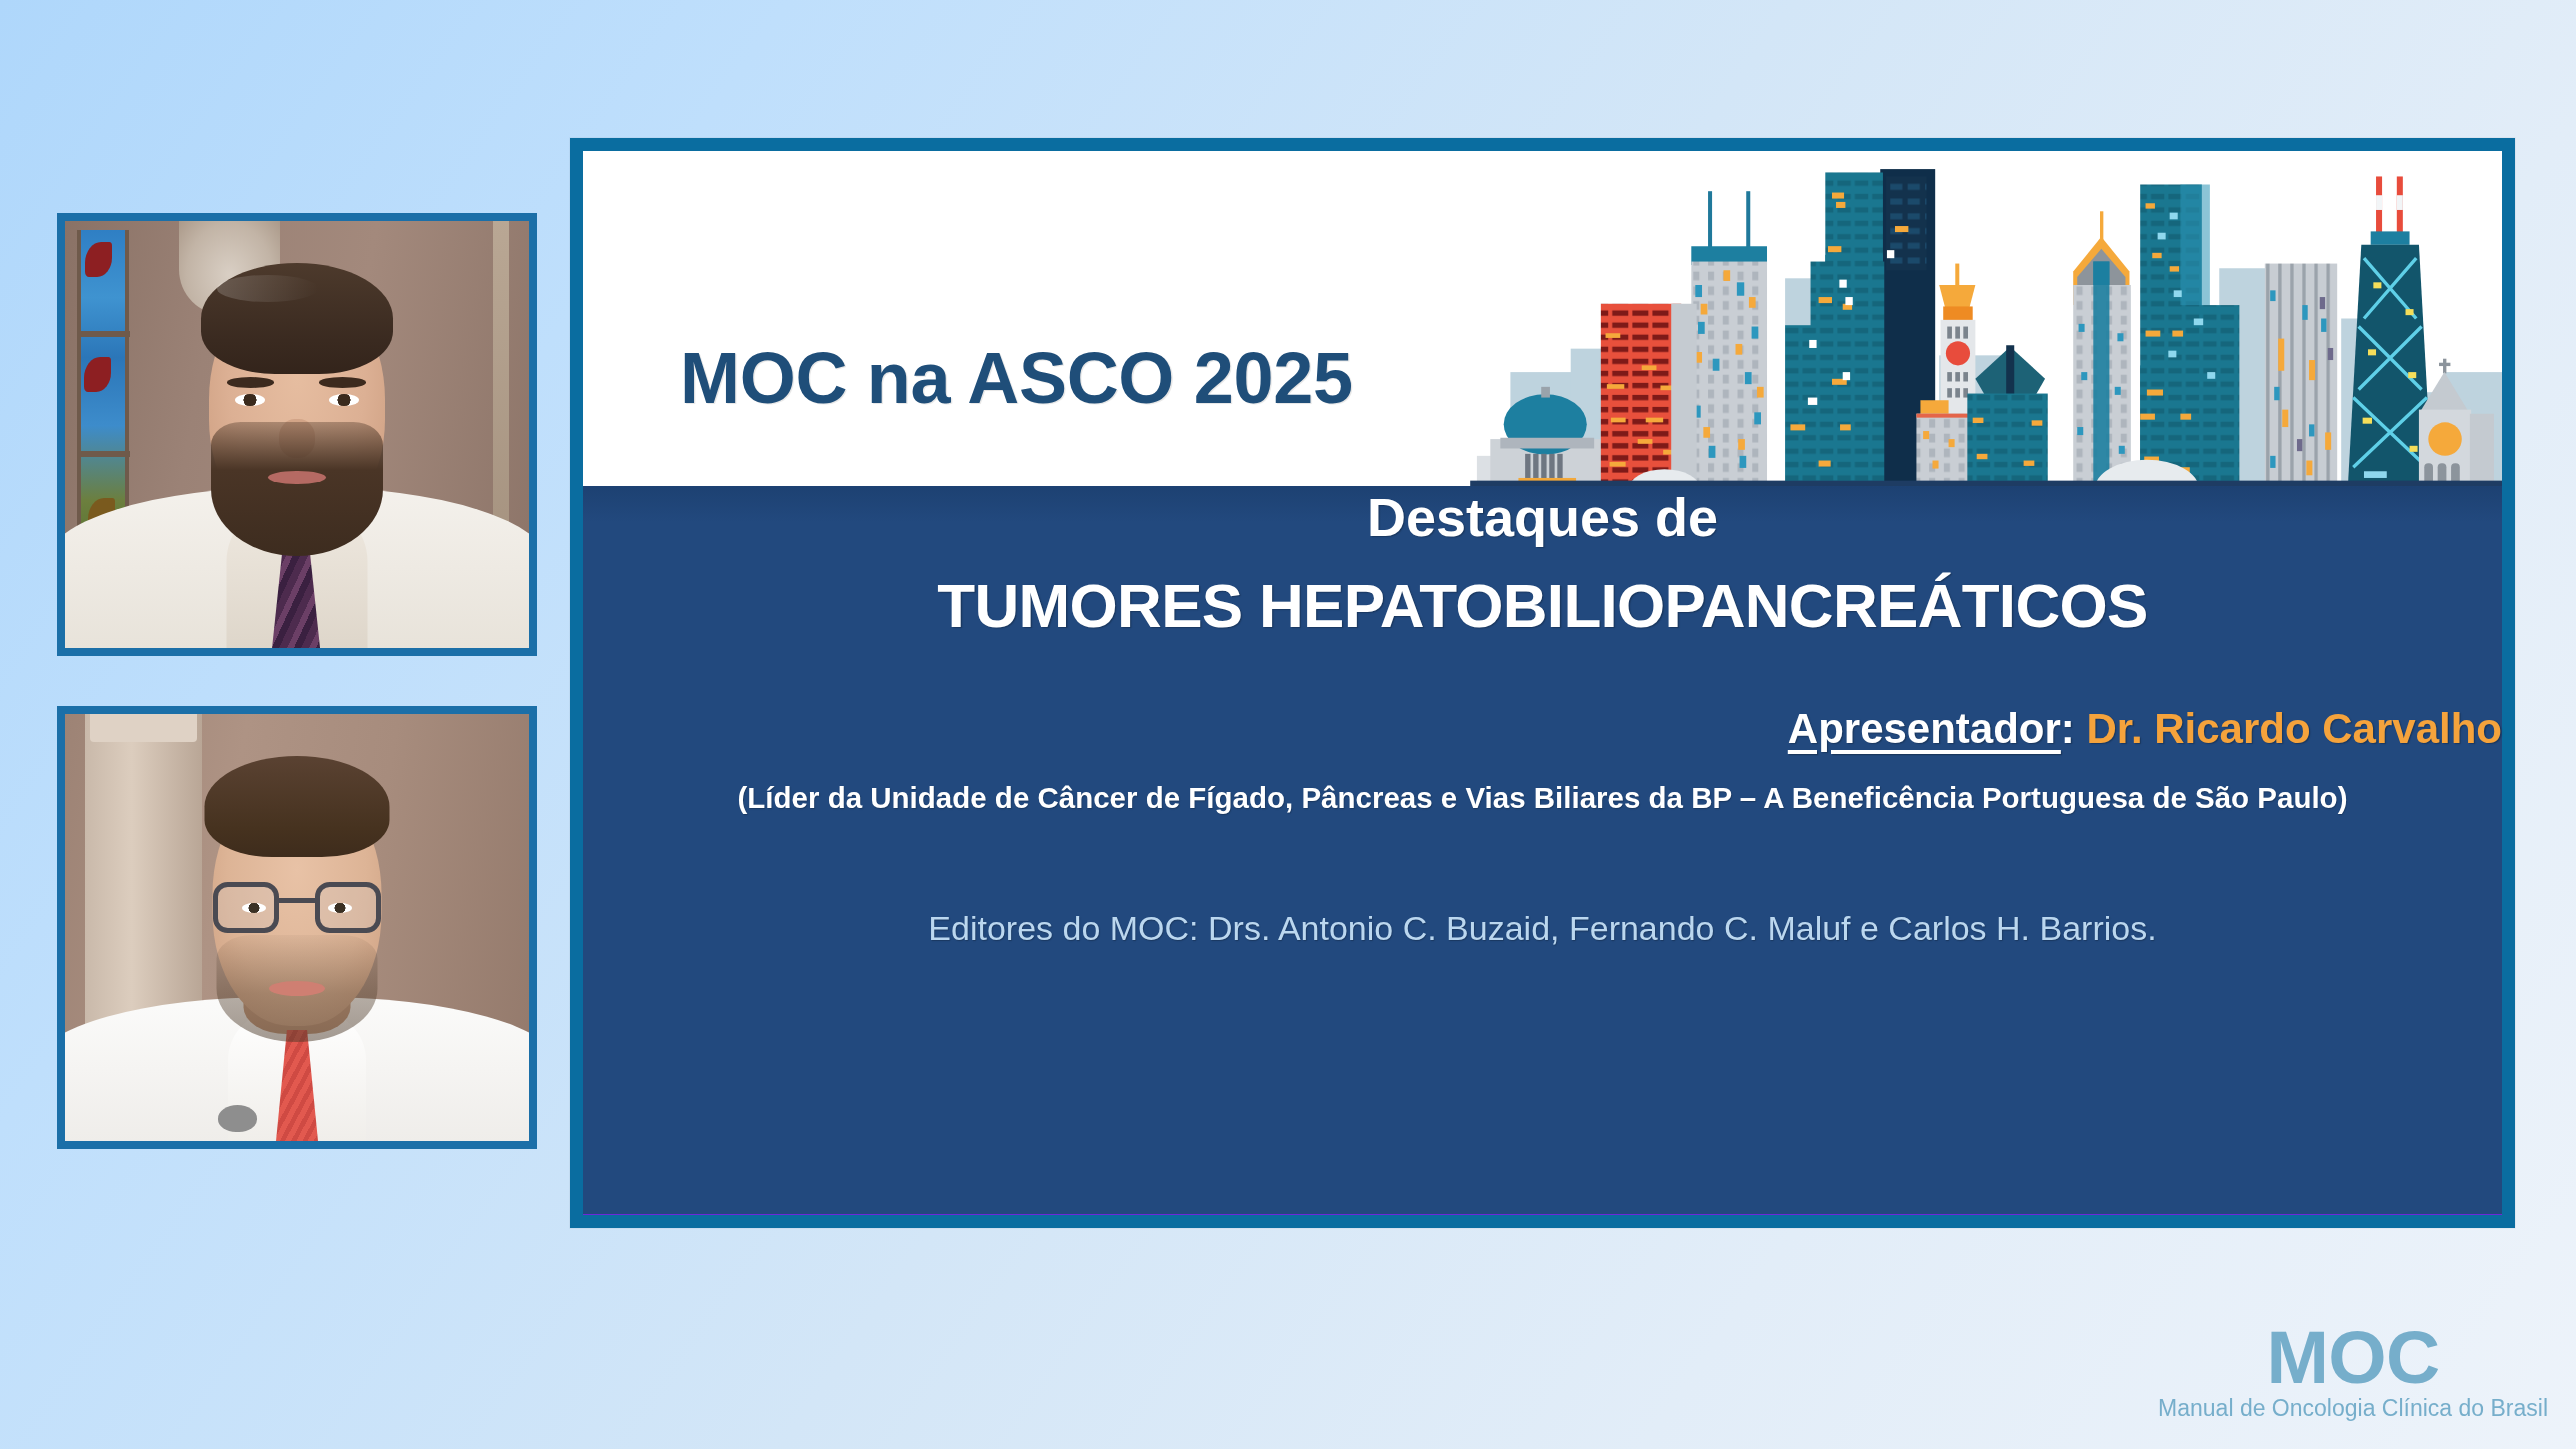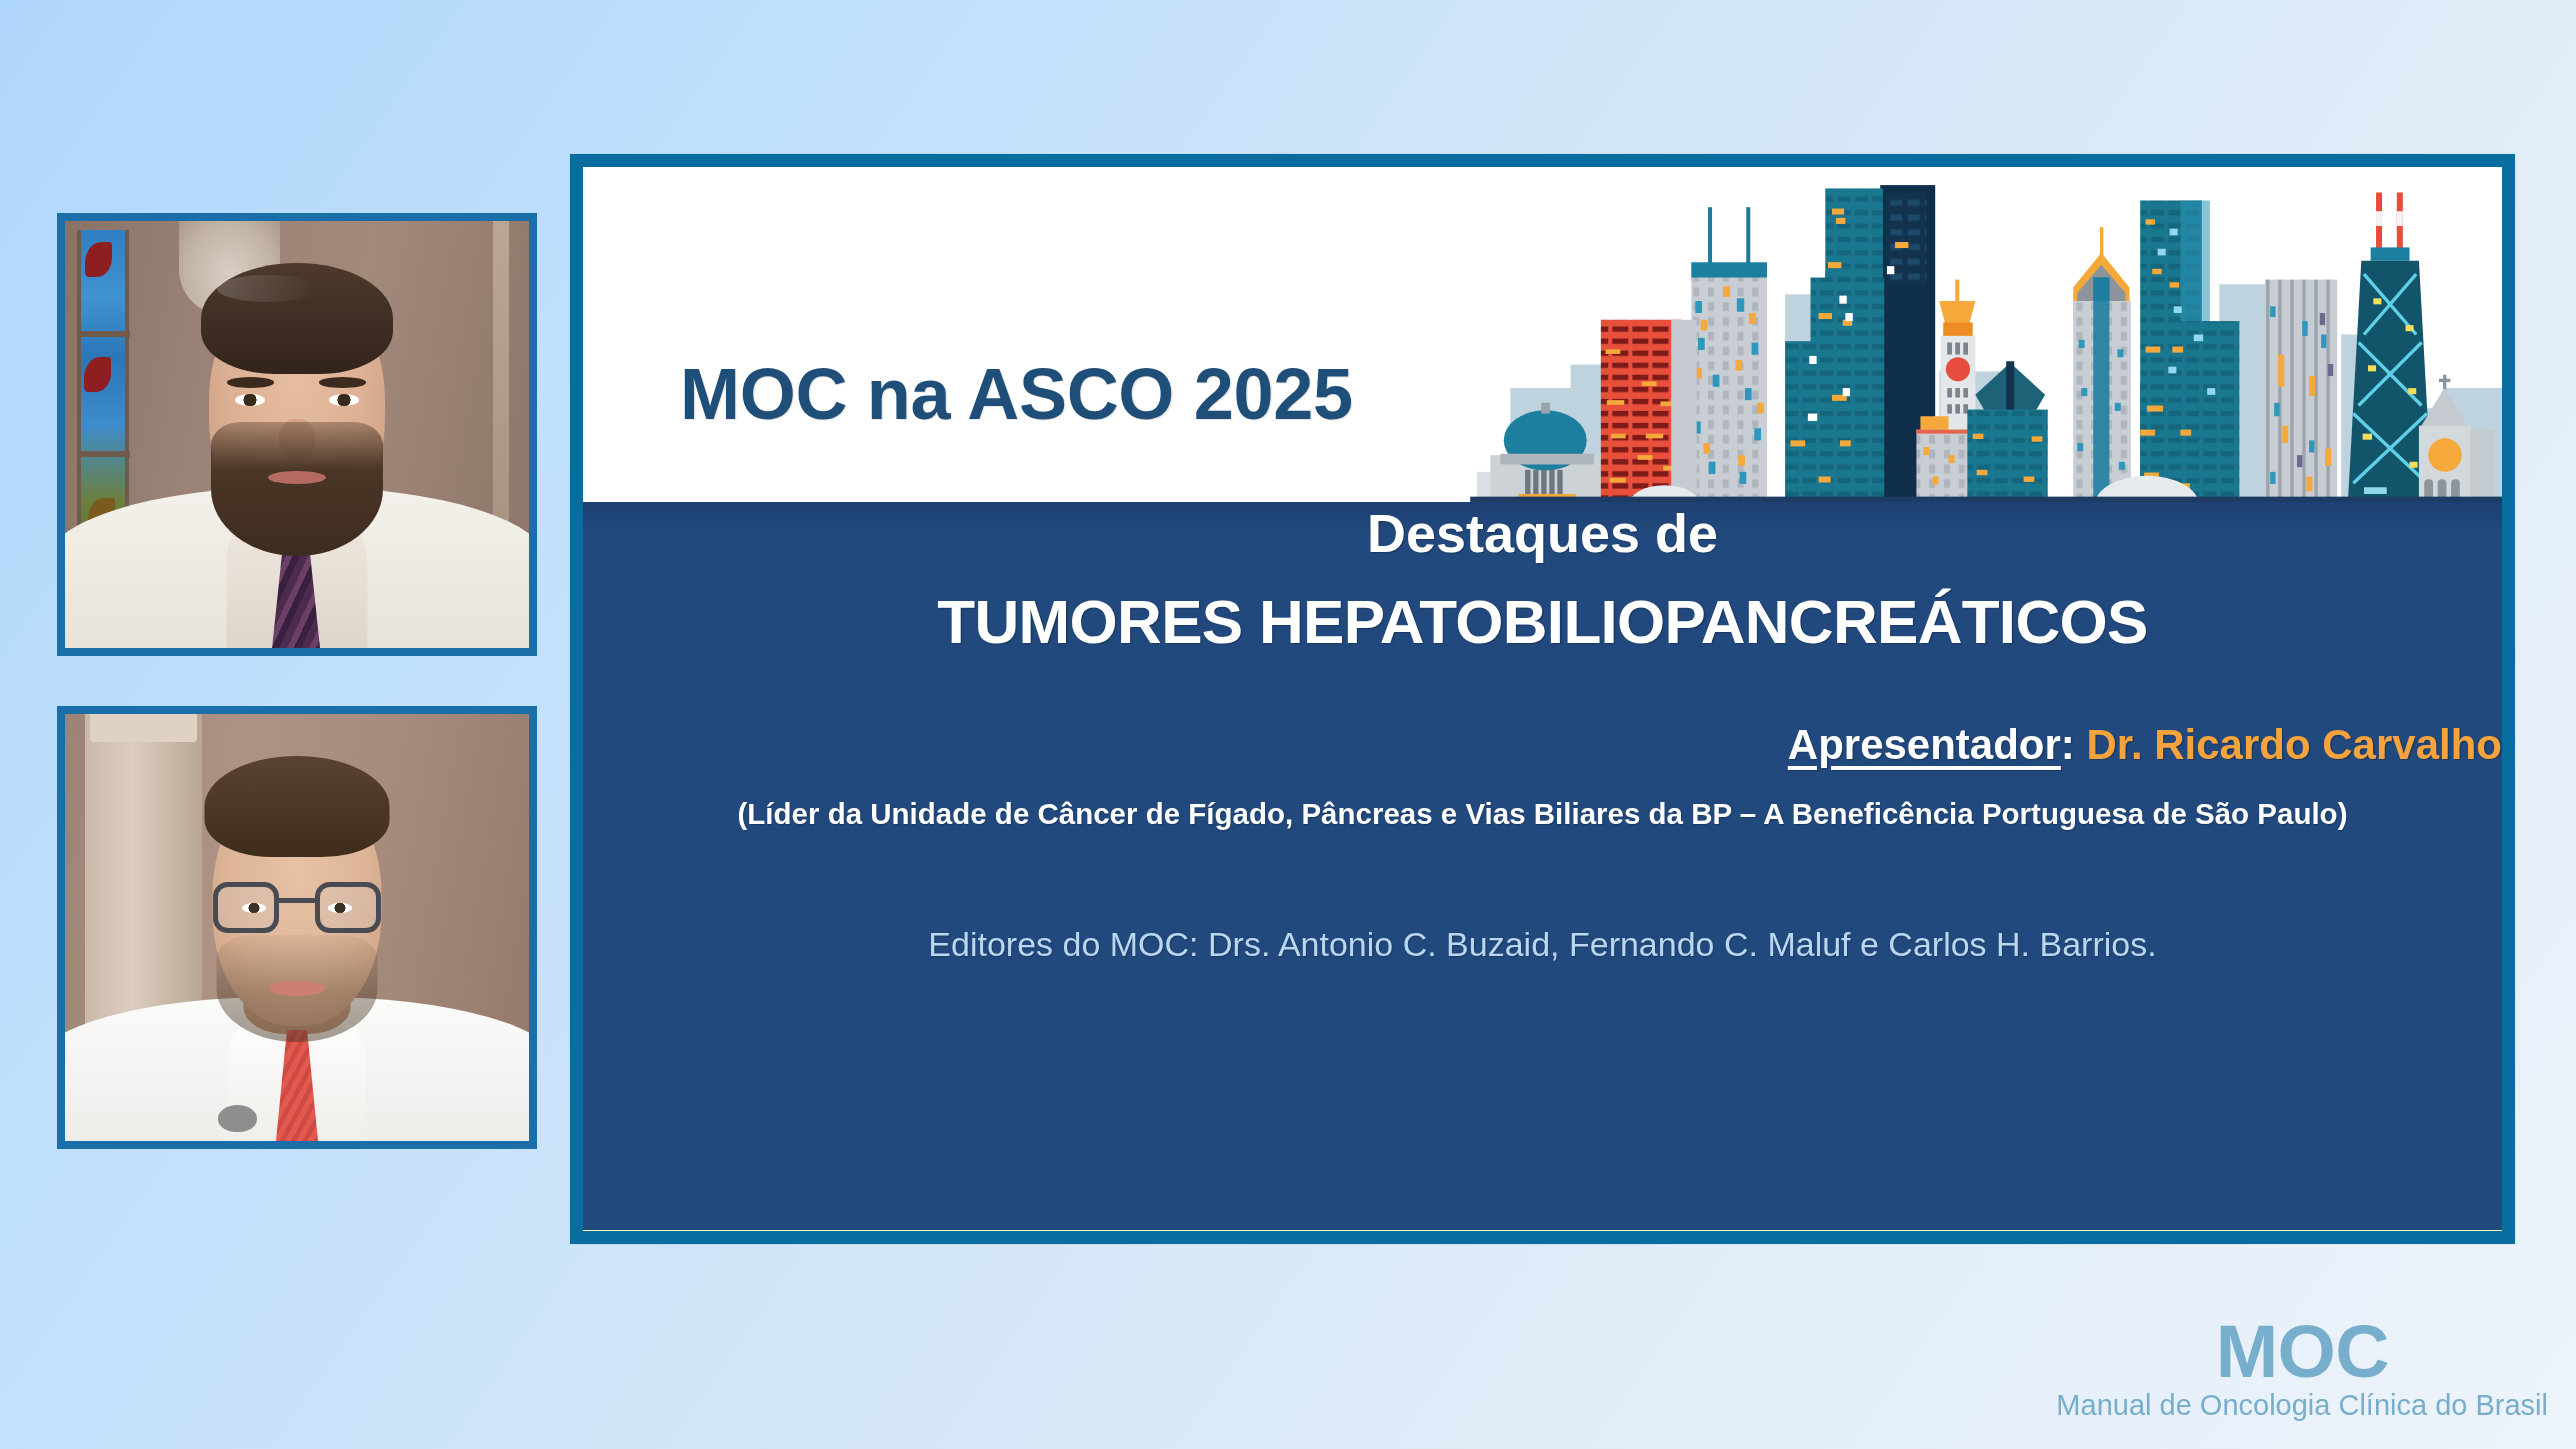--- a/index.html
+++ b/index.html
@@ -100,22 +100,22 @@
     background:radial-gradient(circle at 50% 50%,#3a3024 0 42%,#fff 43% 100%); border-radius:50%; z-index:3; }
   .p2-eye.l{ left:calc(50% - 55px); } .p2-eye.r{ left:calc(50% + 31px); }
   .p2-stubble { position:absolute; left:50%; transform:translateX(-50%); top:221px; width:161px; height:107px;
     background:linear-gradient(180deg,rgba(80,62,46,.05) 0%,rgba(86,66,48,.42) 55%,rgba(74,56,40,.5) 100%);
     border-radius:22% 22% 50% 50%; }
   .p2-lips { position:absolute; left:50%; transform:translateX(-50%); top:267px; width:56px; height:14.8px;
     background:#cf7f72; border-radius:50%; z-index:4; }
 
   
   .slide {
-    position:absolute; left:570px; top:154px; width:1945px; height:1090px;
-    border:13.4px solid #0A6DA0; background:#fef9c3;
+    position:absolute; left:570px; top:138px; width:1945px; height:1090px;
+    border:13.4px solid #0A6DA0; background:#6d28d9;
     box-shadow:0 0 0 0.7px rgba(0,0,0,.05);
   }
   .slide-header {
     position:relative; height:335px; background:#ffffff; overflow:hidden;
   }
   .slide-title {
     position:absolute; left:97px; bottom:67px;
     font-size:72px; font-weight:bold; color:#1F4E79; letter-spacing:-0.3px;
     text-shadow:1.3px 1.3px 0.7px rgba(0,0,0,.10);
   }
@@ -145,21 +145,21 @@
     text-shadow:0.7px 0.7px 1.3px rgba(0,0,0,.25);
   }
   .editors {
     text-align:center; margin-top:94px; color:#BBD7EF; font-size:34px;
     text-shadow:0.7px 0.7px 1.3px rgba(0,0,0,.25);
   }
 
   
   .moc-logo { position:absolute; right:28px; bottom:27px; text-align:center; }
   .moc-mark { font-size:75px; font-weight:bold; color:#76AECB; line-height:.94; letter-spacing:-0.7px; }
-  .moc-sub { font-size:29px; color:#76AECB; margin-top:2.7px; }
+  .moc-sub { font-size:23px; color:#76AECB; margin-top:2.7px; }
 </style>
 </head>
 <body>
 
 <div class="photo-col">
 
   <div class="photo-frame">
     <div class="p1-bg"></div>
     <div class="p1-col"></div>
     <div class="p1-strip"></div>

